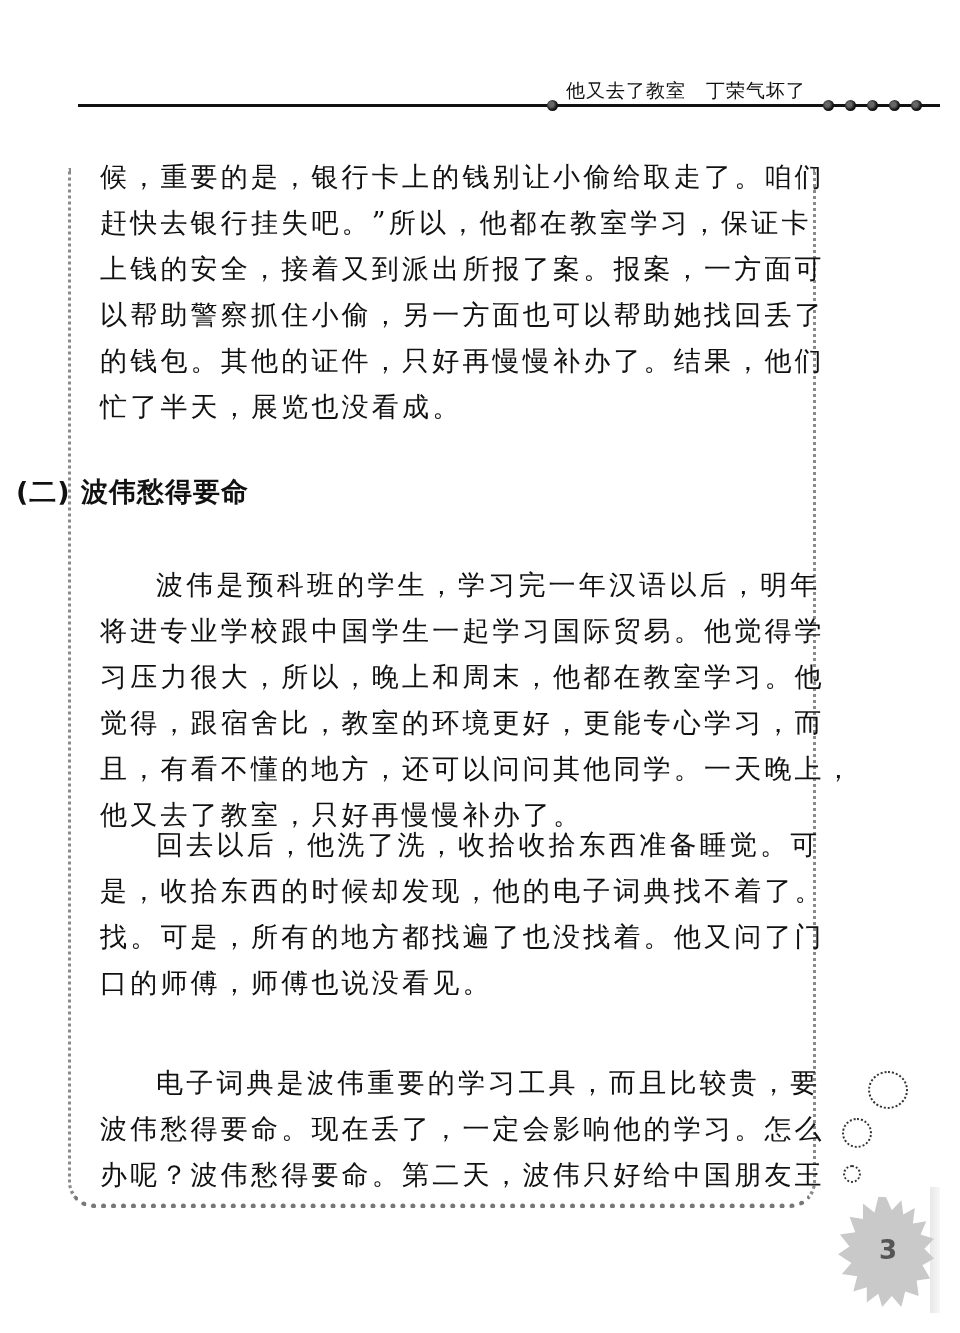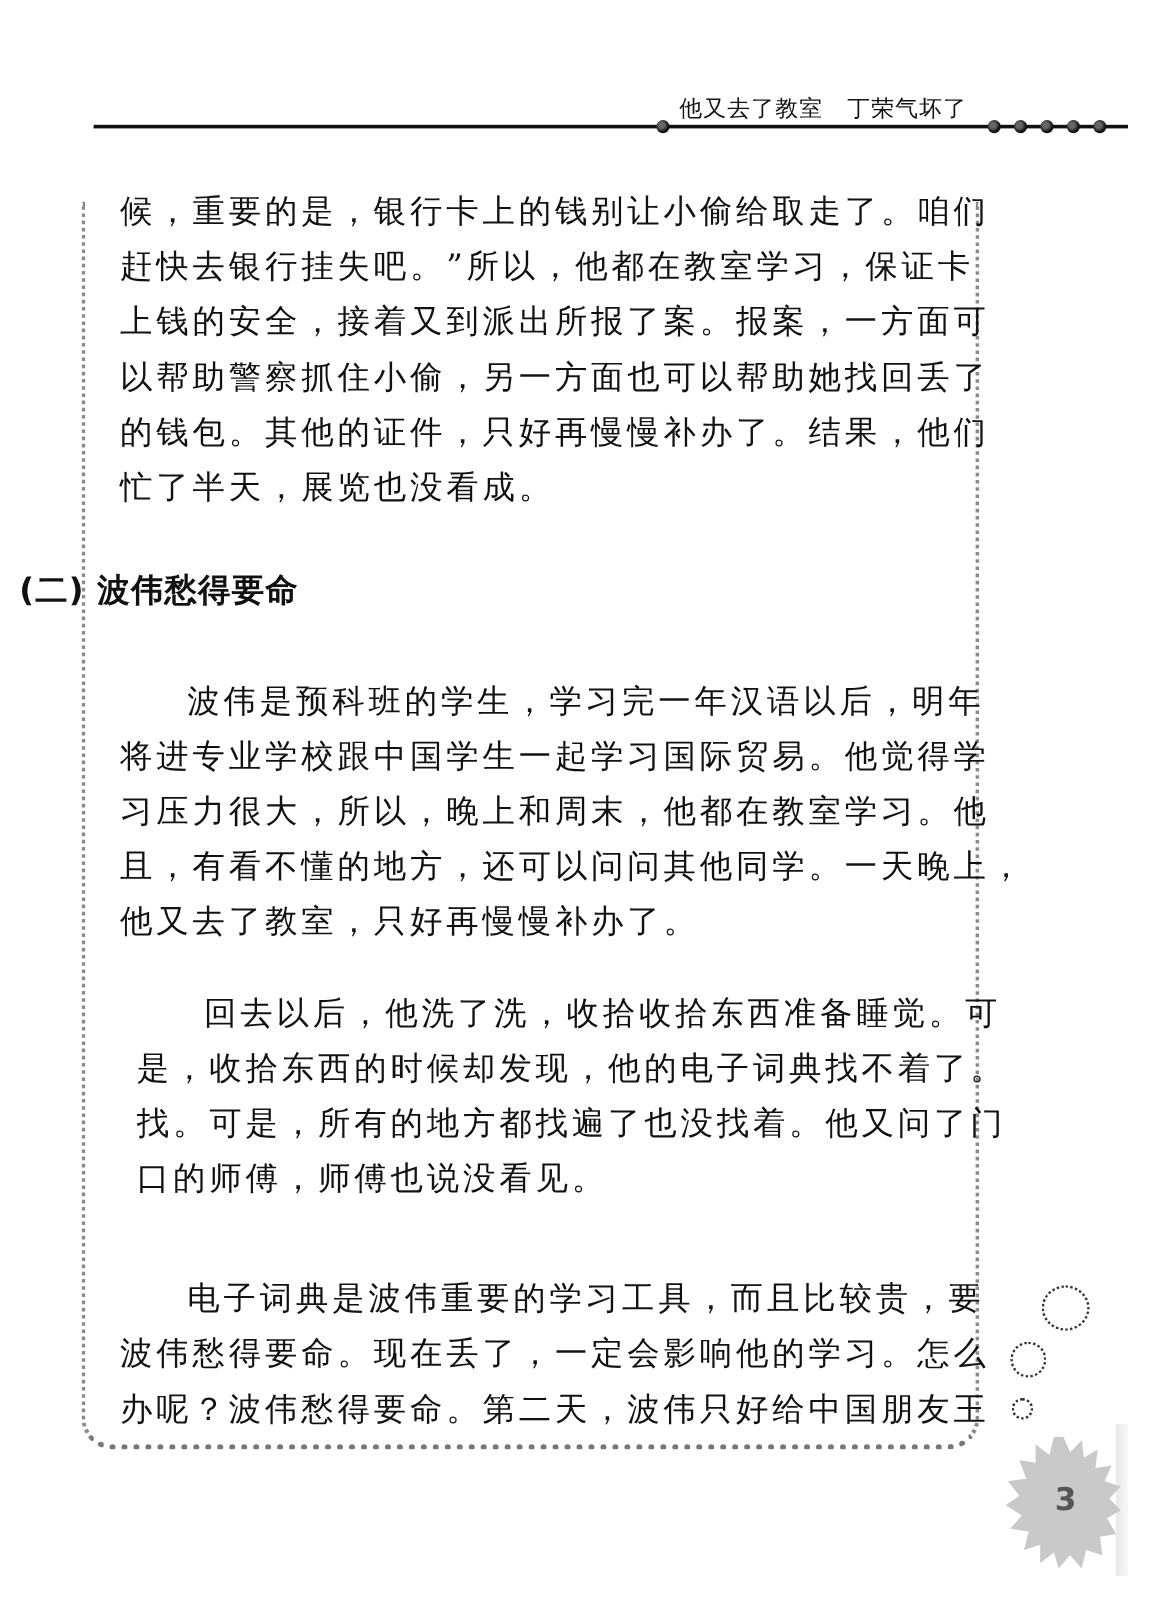--- a/index.html
+++ b/index.html
@@ -65,25 +65,26 @@
   <span class="line">的钱包。其他的证件，只好再慢慢补办了。结果，他们</span>
   <span class="line">忙了半天，展览也没看成。</span>
 </div>
 
 <div class="section-heading">(二) 波伟愁得要命</div>
 
 <div class="text" style="top:538px;margin-top:24px;">
   <span class="line indent">波伟是预科班的学生，学习完一年汉语以后，明年</span>
   <span class="line">将进专业学校跟中国学生一起学习国际贸易。他觉得学</span>
   <span class="line">习压力很大，所以，晚上和周末，他都在教室学习。他</span>
+  <span class="line">觉得，跟宿舍比，教室的环境更好，更能专心学习，而</span>
   <span class="line">且，有看不懂的地方，还可以问问其他同学。一天晚上，</span>
   <span class="line">他又去了教室，只好再慢慢补办了。</span>
 </div>
 
-<div class="text" style="top:822px;margin-left:14px;">
+<div class="text" style="top:822px;">
   <span class="line indent">回去以后，他洗了洗，收拾收拾东西准备睡觉。可</span>
   <span class="line">是，收拾东西的时候却发现，他的电子词典找不着了。</span>
   <span class="line">找。可是，所有的地方都找遍了也没找着。他又问了门</span>
   <span class="line">口的师傅，师傅也说没看见。</span>
 </div>
 
 <div class="text" style="top:1060px;">
   <span class="line indent">电子词典是波伟重要的学习工具，而且比较贵，要</span>
   <span class="line">波伟愁得要命。现在丢了，一定会影响他的学习。怎么</span>
   <span class="line">办呢？波伟愁得要命。第二天，波伟只好给中国朋友王</span>

